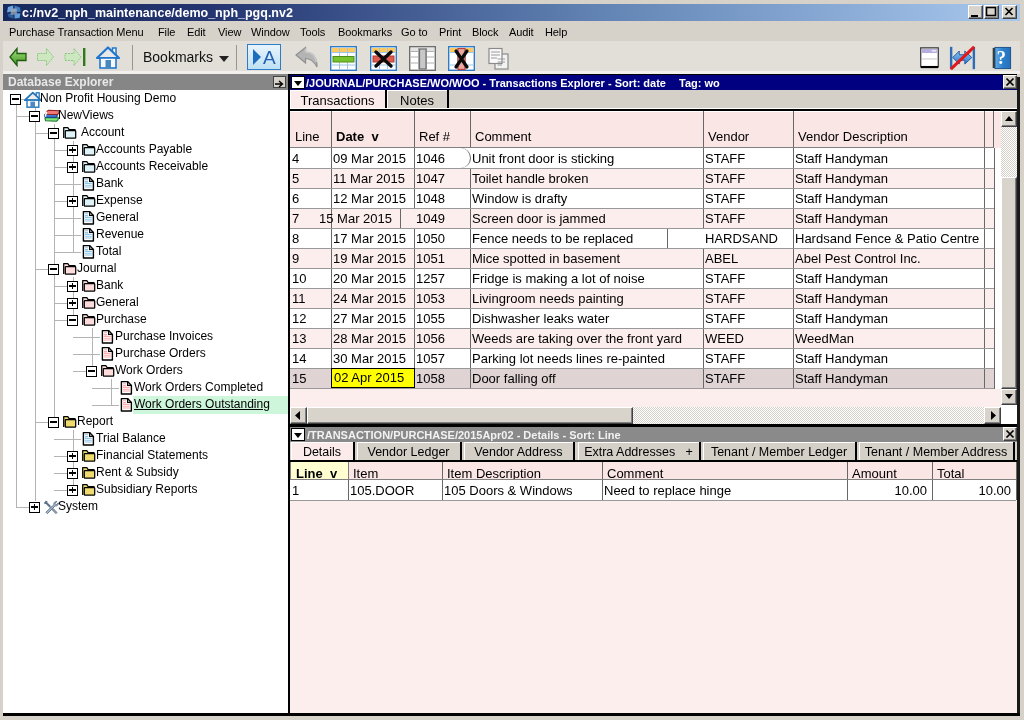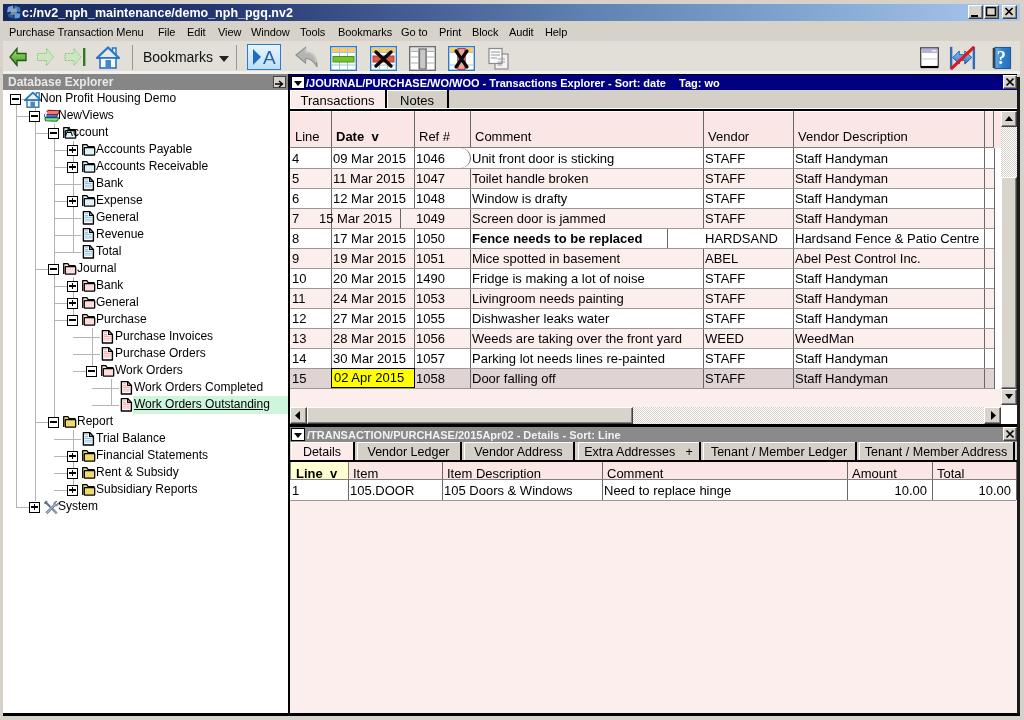--- a/index.html
+++ b/index.html
@@ -254,21 +254,21 @@
  <div class="tlabel" style="left:37px;top:1px">Non Profit Housing Demo</div>
  <div class="pm" style="left:26px;top:20.5px"></div>
  <svg class="ticon" style="left:40px;top:18px" width="18" height="17">
       <use href="#i-books"></use>
     </svg>
  <div class="tlabel" style="left:55px;top:18px">NewViews</div>
  <div class="pm" style="left:45px;top:37.5px"></div>
  <svg class="ticon" style="left:59px;top:35px" width="18" height="17">
       <use href="#i-bfolder"></use>
     </svg>
- <div class="tlabel" style="left:62px;top:35px">Account</div>
+ <div class="tlabel" style="left:78px;top:35px">Account</div>
  <div class="pm plus" style="left:64px;top:54.5px"></div>
  <svg class="ticon" style="left:78px;top:52px" width="18" height="17">
       <use href="#i-bfolder"></use>
     </svg>
  <div class="tlabel" style="left:93px;top:52px">Accounts Payable</div>
  <div class="pm plus" style="left:64px;top:71.5px"></div>
  <svg class="ticon" style="left:78px;top:69px" width="18" height="17">
       <use href="#i-bfolder"></use>
     </svg>
  <div class="tlabel" style="left:93px;top:69px">Accounts Receivable</div>
@@ -422,34 +422,34 @@
  <div class="cell" style="left:0px;top:97px;width:42px;height:20px;">7</div>
  <div class="cell" style="left:27px;top:97px;width:84px;height:20px;">15 Mar 2015</div>
  <div class="cell" style="left:124px;top:97px;width:57px;height:20px;">1049</div>
  <div class="cell" style="left:180px;top:97px;width:234px;height:20px;">Screen door is jammed</div>
  <div class="cell" style="left:413px;top:97px;width:91px;height:20px;">STAFF</div>
  <div class="cell" style="left:503px;top:97px;width:192px;height:20px;">Staff Handyman</div>
  <div class="abs" style="left:0;top:117px;width:704px;height:20px;background:#FFFFFF"></div>
  <div class="cell" style="left:0px;top:117px;width:42px;height:20px;">8</div>
  <div class="cell" style="left:41px;top:117px;width:84px;height:20px;">17 Mar 2015</div>
  <div class="cell" style="left:124px;top:117px;width:57px;height:20px;">1050</div>
- <div class="cell" style="left:180px;top:117px;width:198px;height:20px;font-weight:bold;">Fence needs to be replaced</div>
+ <div class="cell" style="left:180px;top:117px;width:198px;height:20px;">Fence needs to be replaced</div>
  <div class="cell" style="left:413px;top:117px;width:91px;height:20px;">HARDSAND</div>
  <div class="cell" style="left:503px;top:117px;width:192px;height:20px;">Hardsand Fence &amp; Patio Centre</div>
  <div class="abs" style="left:0;top:137px;width:704px;height:20px;background:#FDEEEE"></div>
  <div class="cell" style="left:0px;top:137px;width:42px;height:20px;">9</div>
  <div class="cell" style="left:41px;top:137px;width:84px;height:20px;">19 Mar 2015</div>
  <div class="cell" style="left:124px;top:137px;width:57px;height:20px;">1051</div>
  <div class="cell" style="left:180px;top:137px;width:234px;height:20px;">Mice spotted in basement</div>
  <div class="cell" style="left:413px;top:137px;width:91px;height:20px;">ABEL</div>
  <div class="cell" style="left:503px;top:137px;width:192px;height:20px;">Abel Pest Control Inc.</div>
  <div class="abs" style="left:0;top:157px;width:704px;height:20px;background:#FFFFFF"></div>
  <div class="cell" style="left:0px;top:157px;width:42px;height:20px;">10</div>
  <div class="cell" style="left:41px;top:157px;width:84px;height:20px;">20 Mar 2015</div>
- <div class="cell" style="left:124px;top:157px;width:57px;height:20px;">1490</div>
+ <div class="cell" style="left:124px;top:157px;width:57px;height:20px;">1257</div>
  <div class="cell" style="left:180px;top:157px;width:234px;height:20px;">Fridge is making a lot of noise</div>
  <div class="cell" style="left:413px;top:157px;width:91px;height:20px;">STAFF</div>
  <div class="cell" style="left:503px;top:157px;width:192px;height:20px;">Staff Handyman</div>
  <div class="abs" style="left:0;top:177px;width:704px;height:20px;background:#FDEEEE"></div>
  <div class="cell" style="left:0px;top:177px;width:42px;height:20px;">11</div>
  <div class="cell" style="left:41px;top:177px;width:84px;height:20px;">24 Mar 2015</div>
  <div class="cell" style="left:124px;top:177px;width:57px;height:20px;">1053</div>
  <div class="cell" style="left:180px;top:177px;width:234px;height:20px;">Livingroom needs painting</div>
  <div class="cell" style="left:413px;top:177px;width:91px;height:20px;">STAFF</div>
  <div class="cell" style="left:503px;top:177px;width:192px;height:20px;">Staff Handyman</div>

